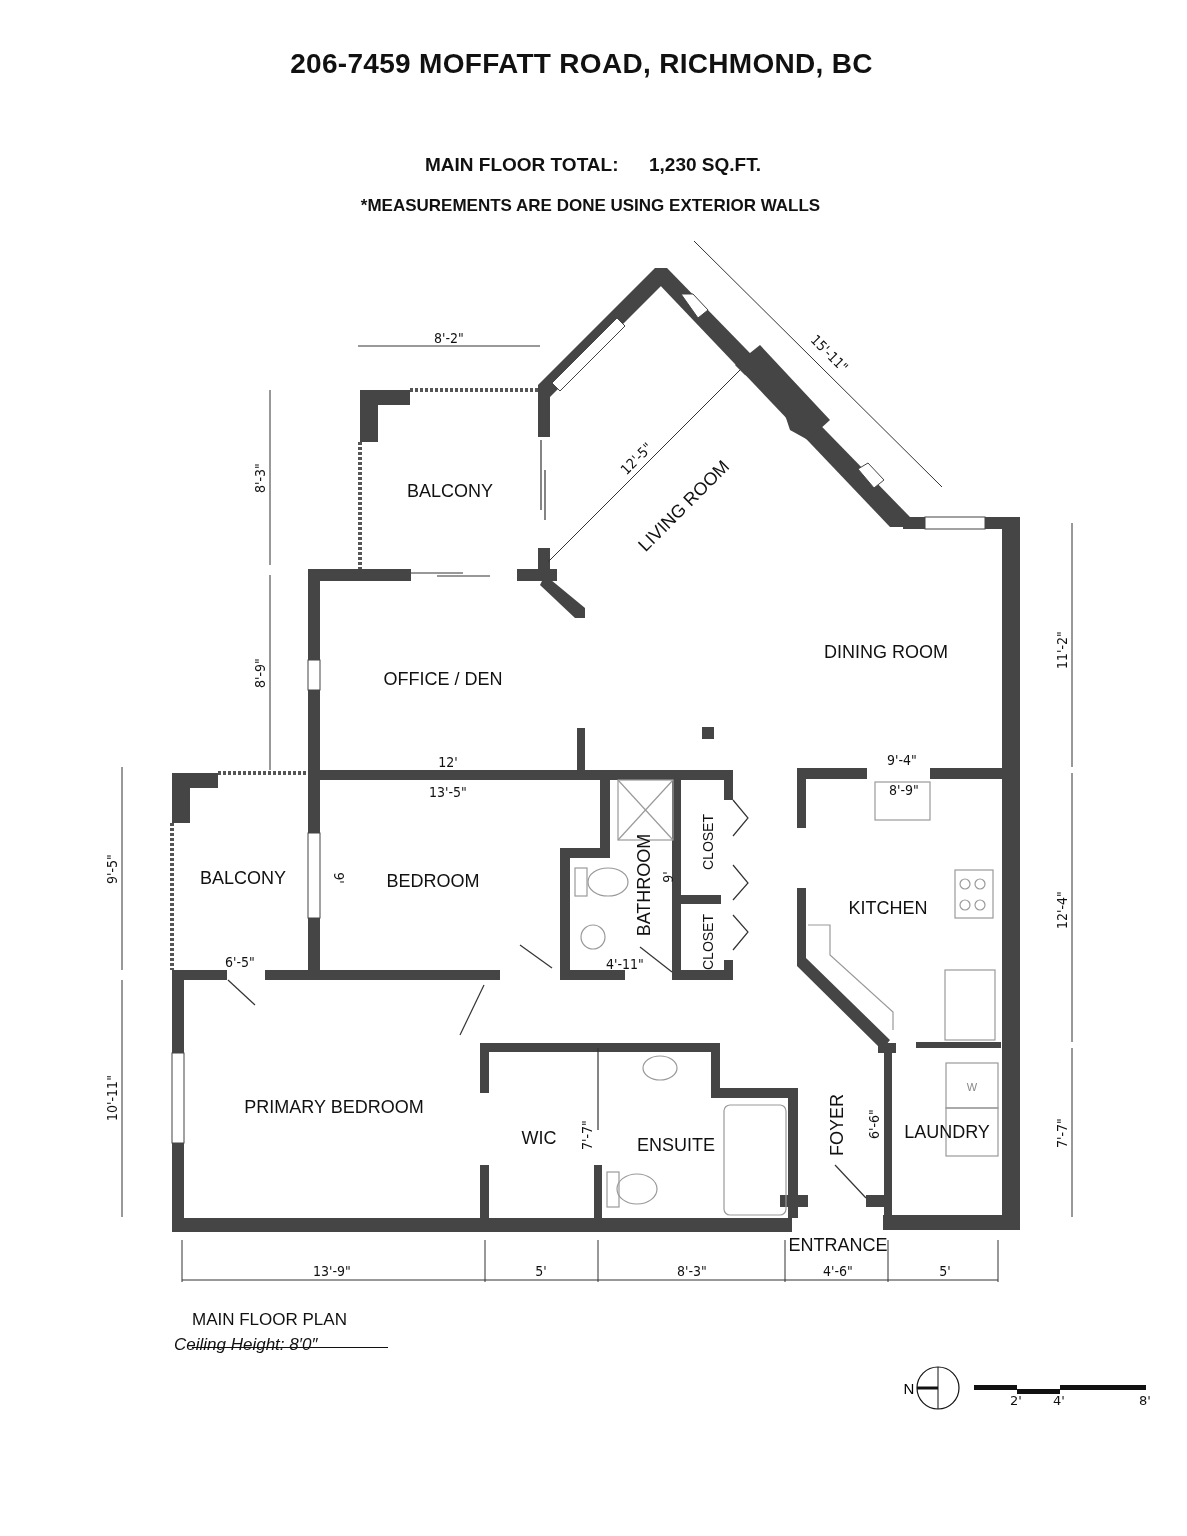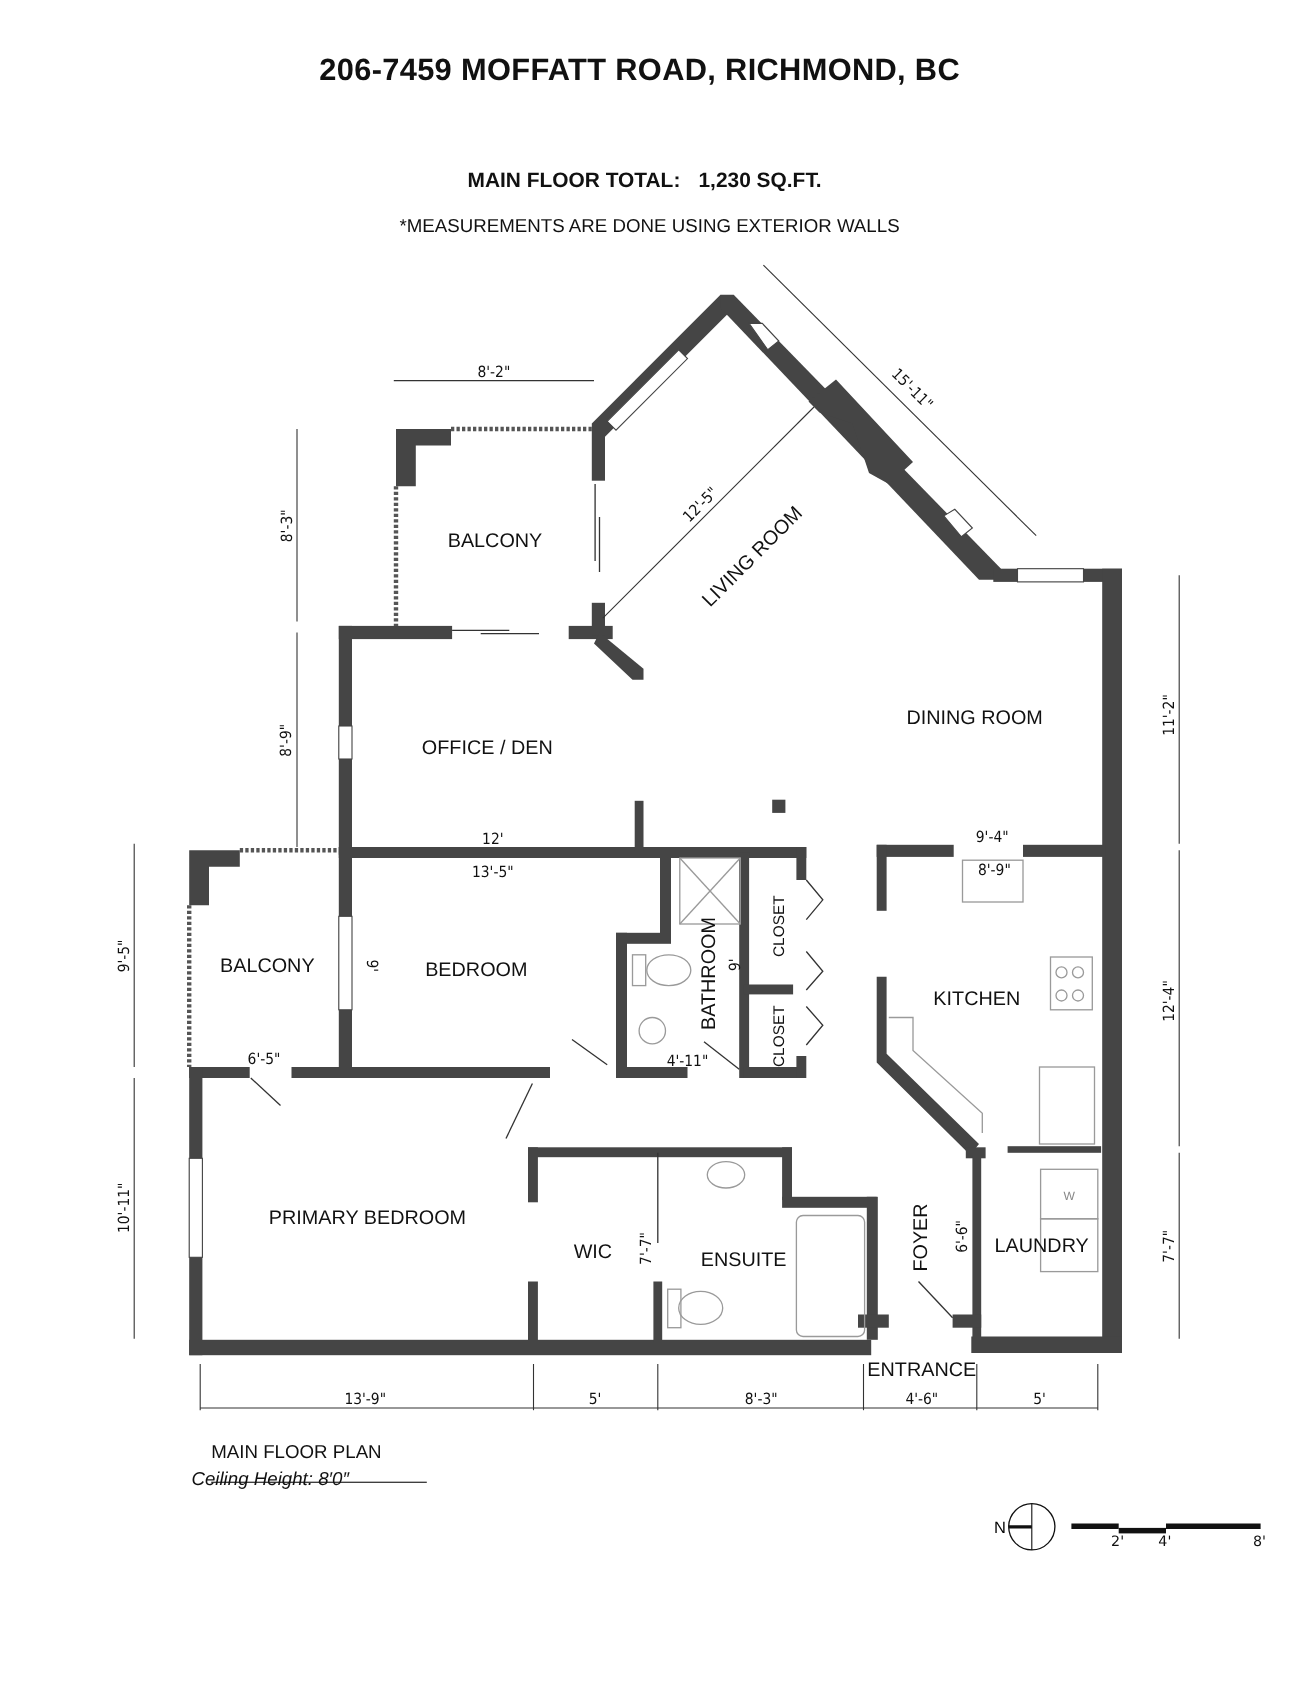--- a/index.html
+++ b/index.html
@@ -1,23 +1,23 @@
 <!DOCTYPE html>
 <html><head>
 <meta charset="utf-8">
 <style>
   html,body{margin:0;padding:0;background:#fff;}
   body{width:1187px;height:1536px;position:relative;overflow:hidden;font-family:"Liberation Sans",sans-serif;color:#111;}
   .title{position:absolute;left:0;width:1163px;top:48px;text-align:center;font-size:28px;font-weight:bold;letter-spacing:0.3px;}
   .totals{position:absolute;left:425px;top:115px;font-size:19px;line-height:27px;}
   .totals .row{display:flex;}
   .totals .lbl{width:210px;}
-  .totals .val{width:140px;text-align:left;}
+  .totals .val{width:140px;text-align:center;}
   .totals .bold{font-weight:bold;margin-top:36px;}
-  .note{position:absolute;left:0;width:1181px;top:196px;text-align:center;font-size:17px;}
+  .note{position:absolute;left:0;width:1181px;top:196px;text-align:center;font-size:17px;font-weight:bold;}
   svg.plan{position:absolute;left:0;top:0;}
   .room{font-family:"Liberation Sans",sans-serif;font-size:18px;fill:#111;}
   .dim{font-family:"DejaVu Sans Condensed","DejaVu Sans",sans-serif;font-size:14px;fill:#111;}
   .legend-title{position:absolute;left:192px;top:1310px;font-size:17px;border-bottom:1.5px solid #111;padding-bottom:17px;width:196px;}
   .legend-sub{position:absolute;left:174px;top:1335px;font-size:17px;font-style:italic;}
   .scale-lbl{font-family:"DejaVu Sans",sans-serif;font-size:13px;fill:#111;}
 </style>
 </head>
 <body>
 

